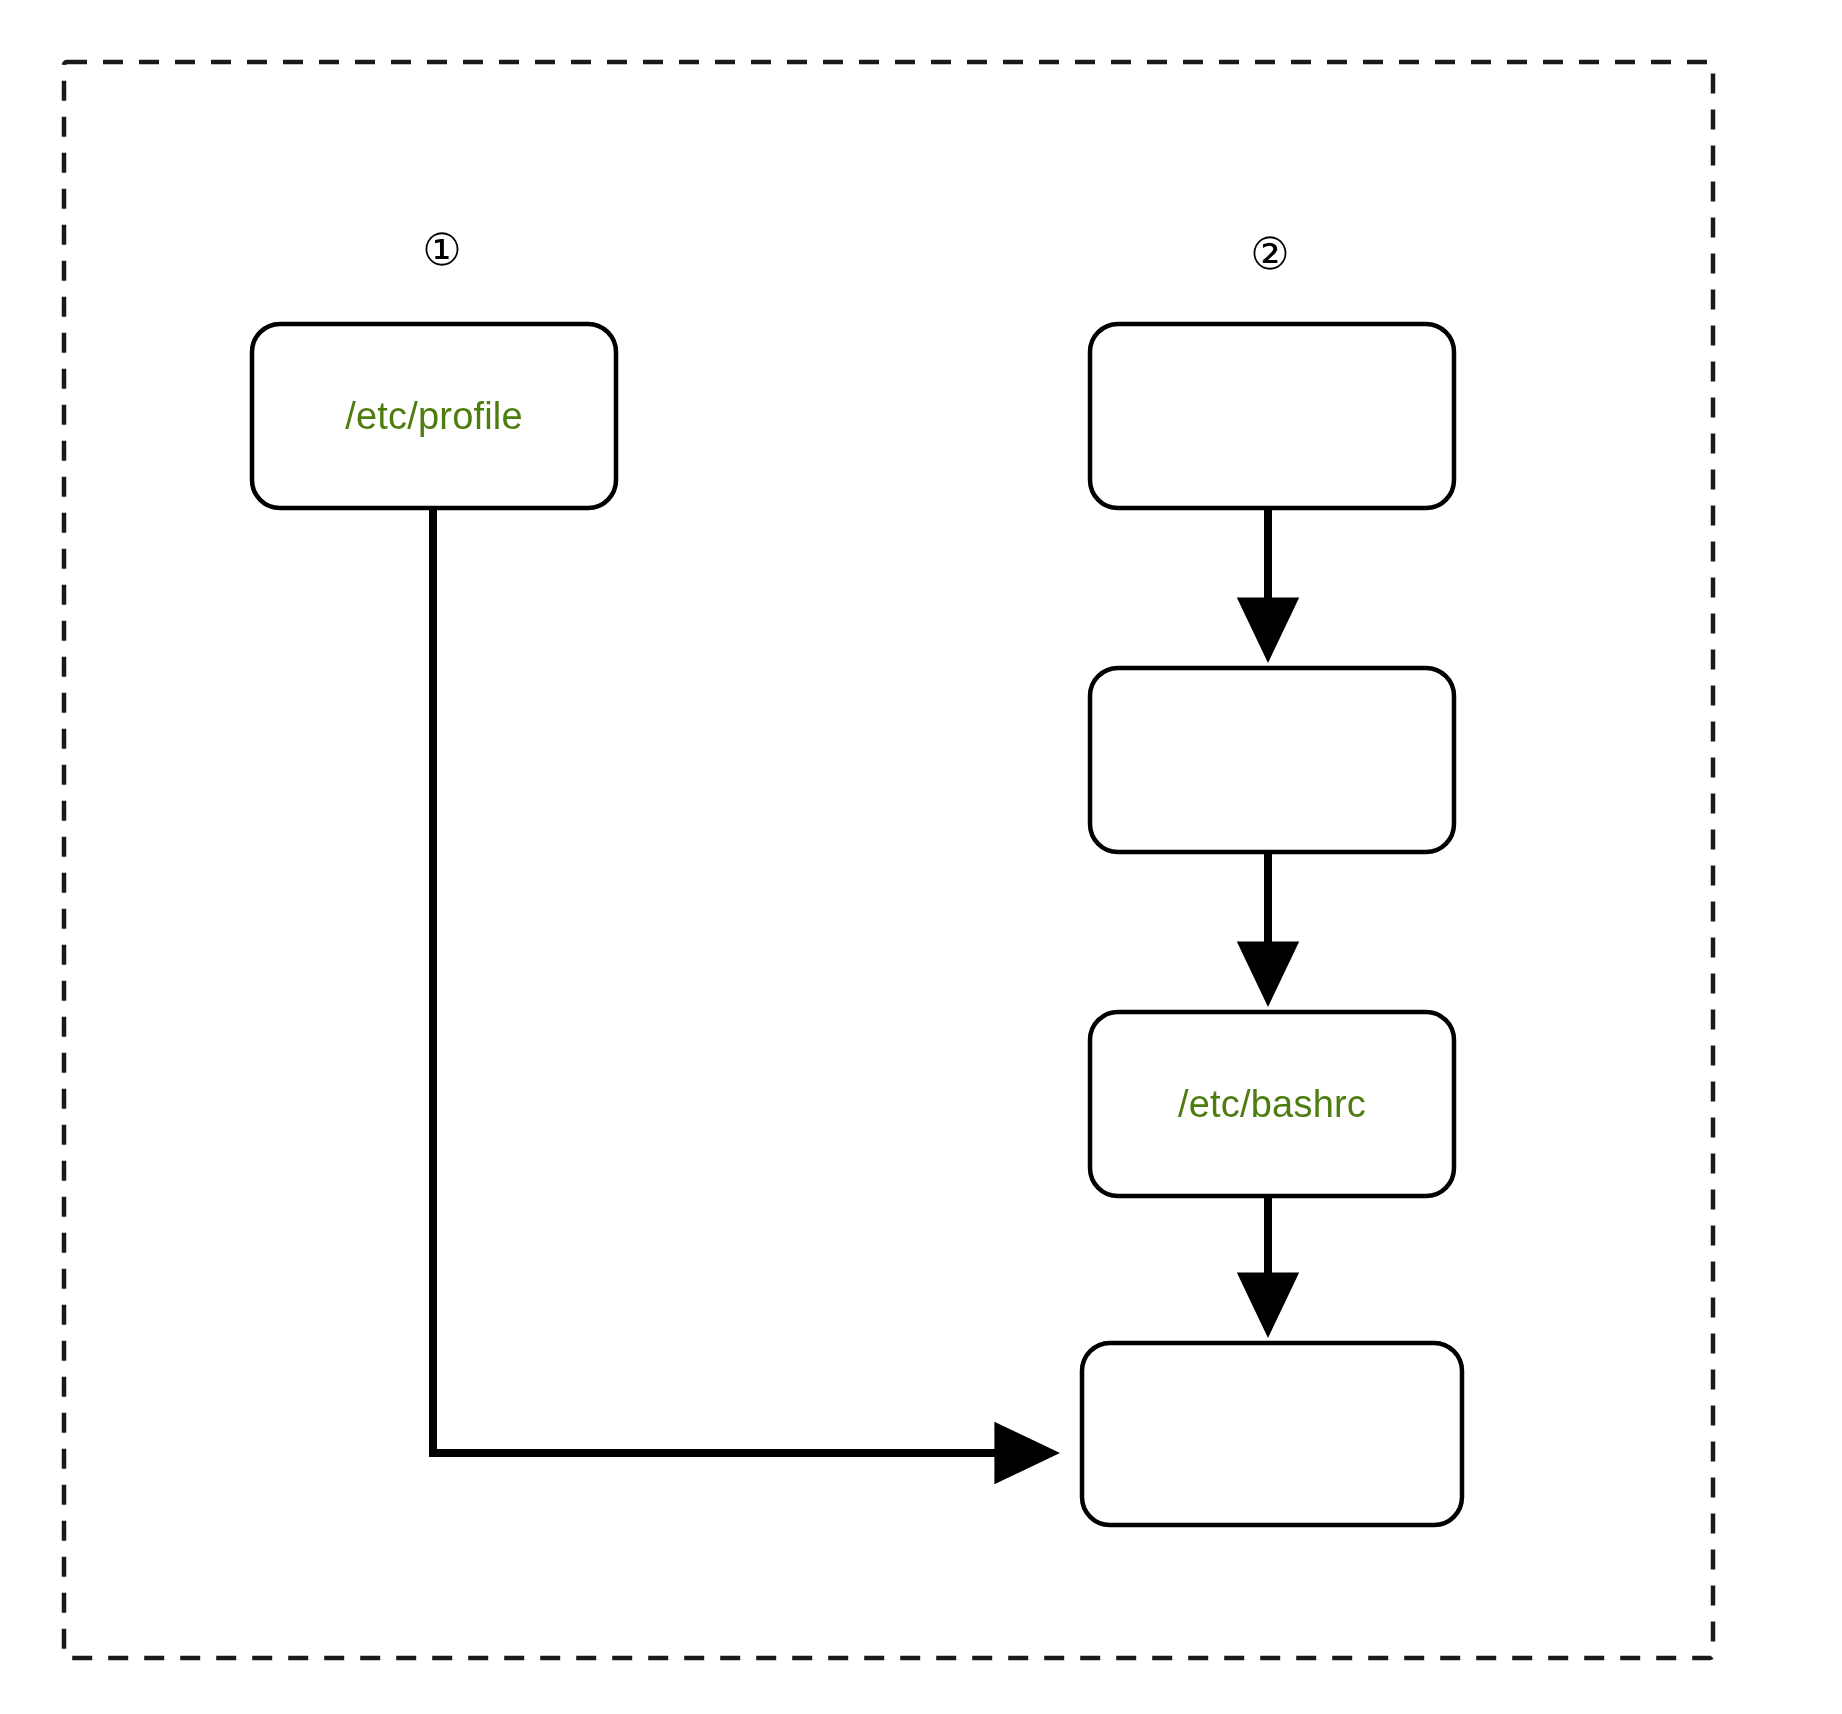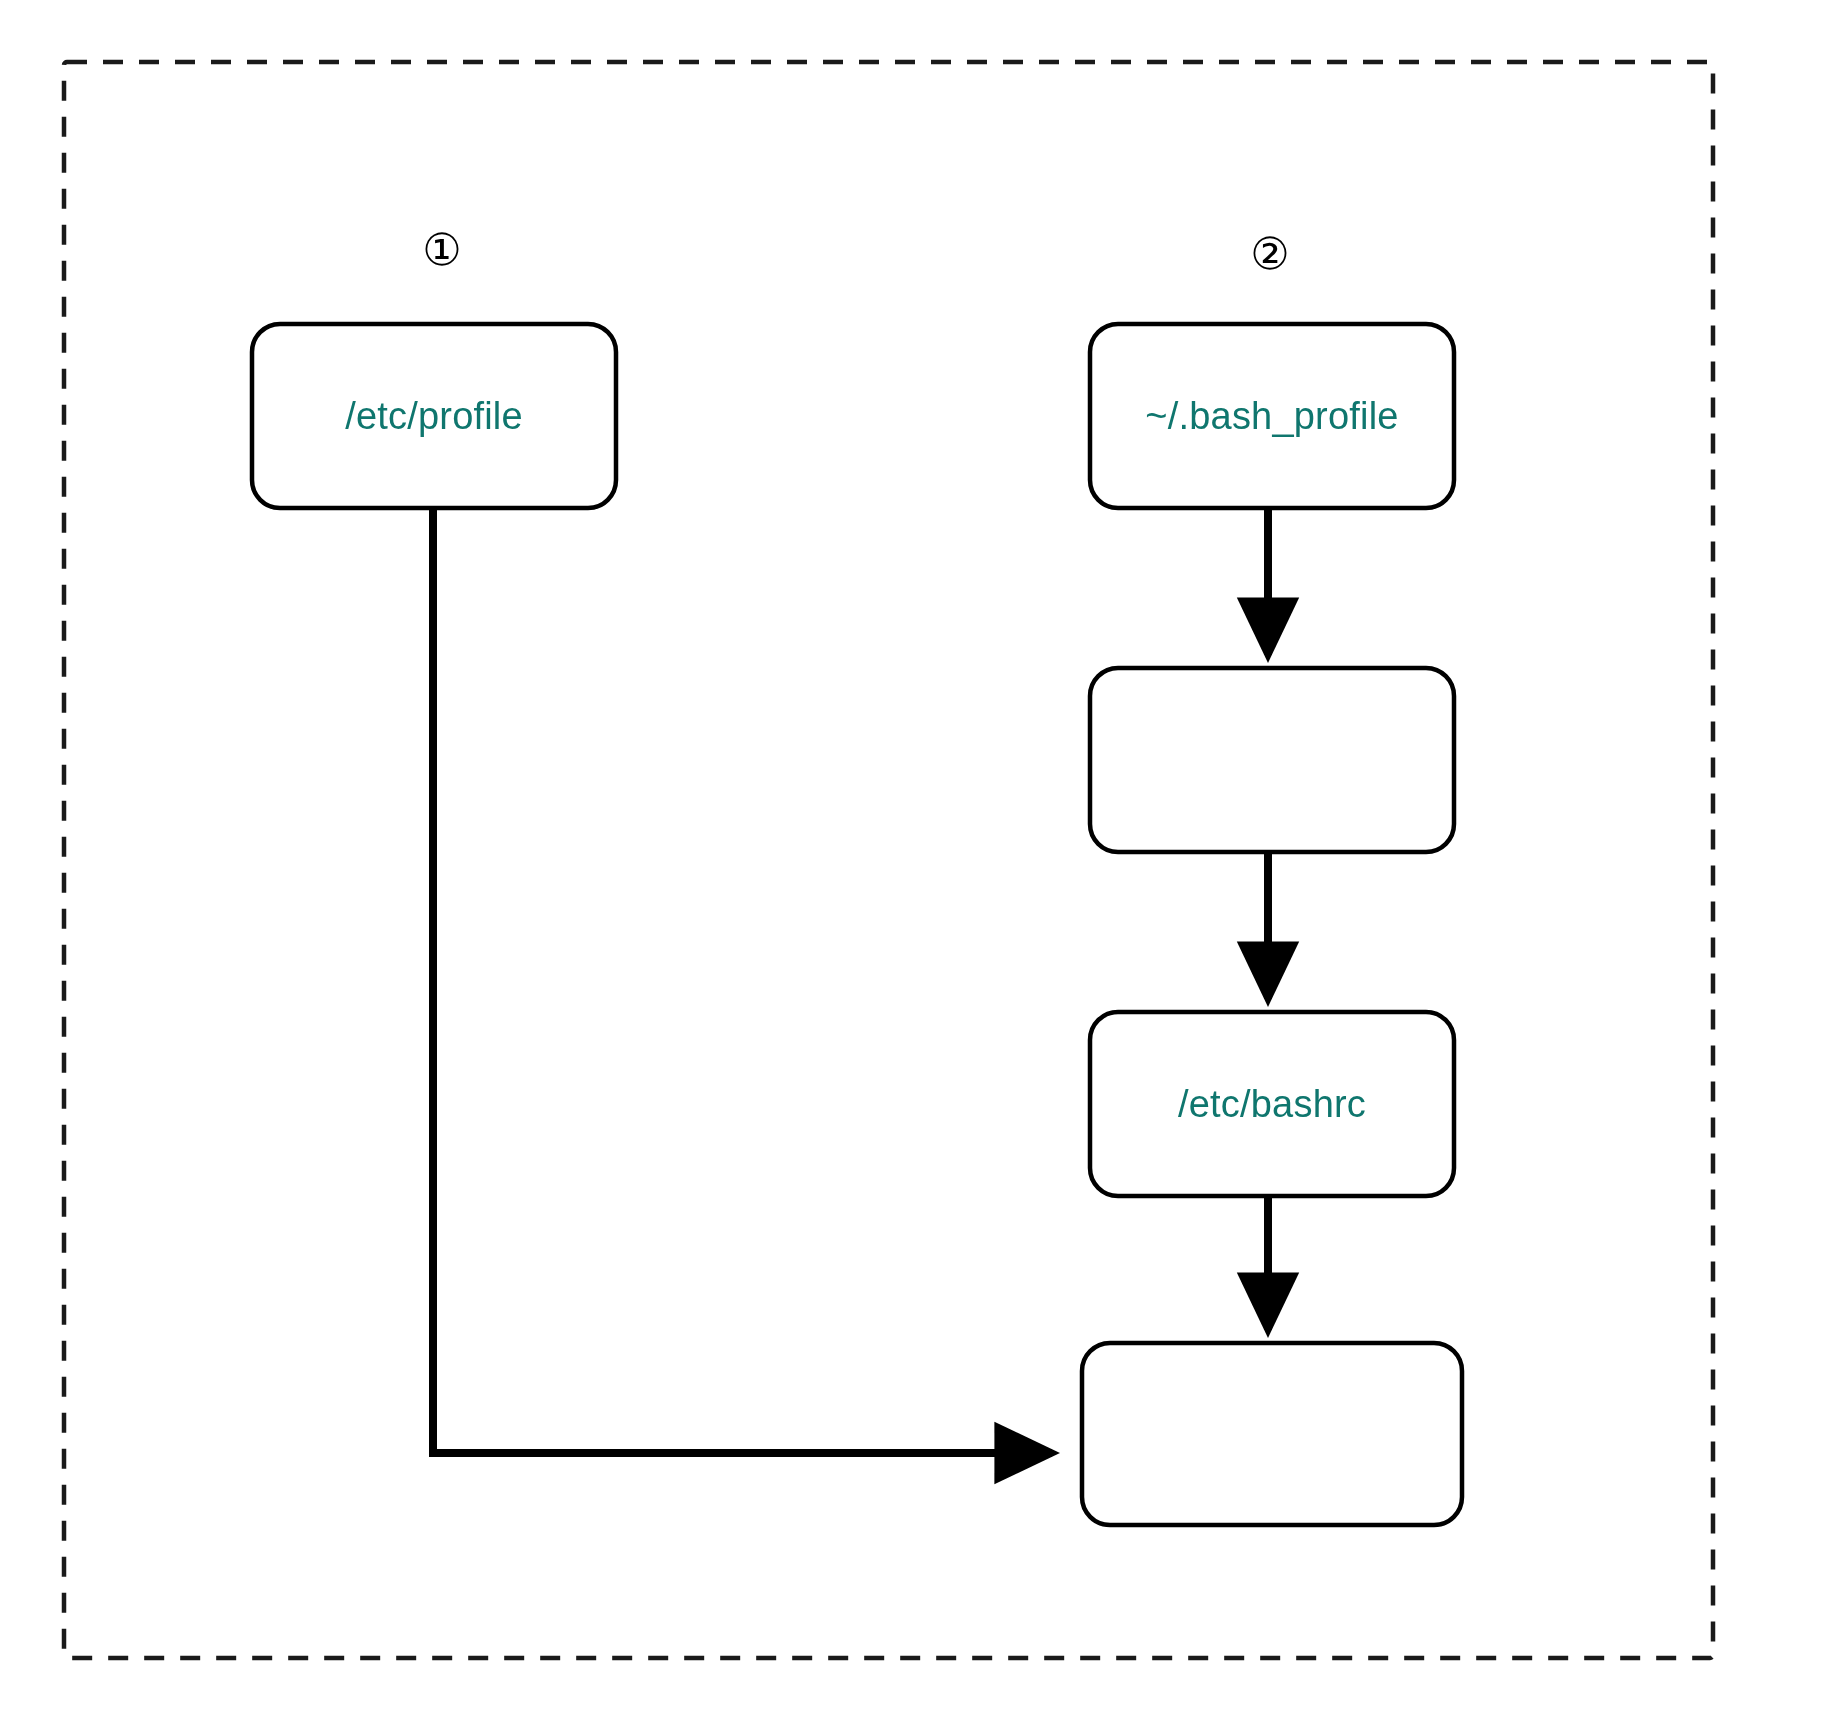--- a/index.html
+++ b/index.html
@@ -25,21 +25,21 @@
     height: 1714px;
   }
   .node-label {
     position: absolute;
     display: flex;
     align-items: center;
     justify-content: center;
     text-align: center;
     font-family: "Liberation Sans", sans-serif;
     font-size: 38px;
-    color: #0f766e;
+    color: #4d7c0f;
     letter-spacing: 0.2px;
     white-space: nowrap;
     pointer-events: none;
   }
   .marker-label {
     position: absolute;
     font-family: "DejaVu Sans", sans-serif;
     font-size: 44px;
     line-height: 1;
     color: #000000;
@@ -79,19 +79,18 @@
 
     <path d="M433,508 L433,1453 L1052,1453" fill="none" stroke="#000000" stroke-width="8" stroke-linejoin="miter" stroke-linecap="butt" marker-end="url(#arrowhead)"></path>
   </svg>
 
   <div class="marker-label" style="left:412px; top:228px; width:60px;">①</div>
 
   <div class="marker-label" style="left:1240px; top:232px; width:60px;">②</div>
 
   <div class="node-label" style="left:252px; top:324px; width:364px; height:184px;">/etc/profile</div>
 
-  <div class="node-label" style="left:1090px; top:324px; width:364px; height:184px;">~/.bash_profile</div>
 
 
   <div class="node-label" style="left:1090px; top:1012px; width:364px; height:184px;">/etc/bashrc</div>
 
 
 </div>
 
 </body></html>

